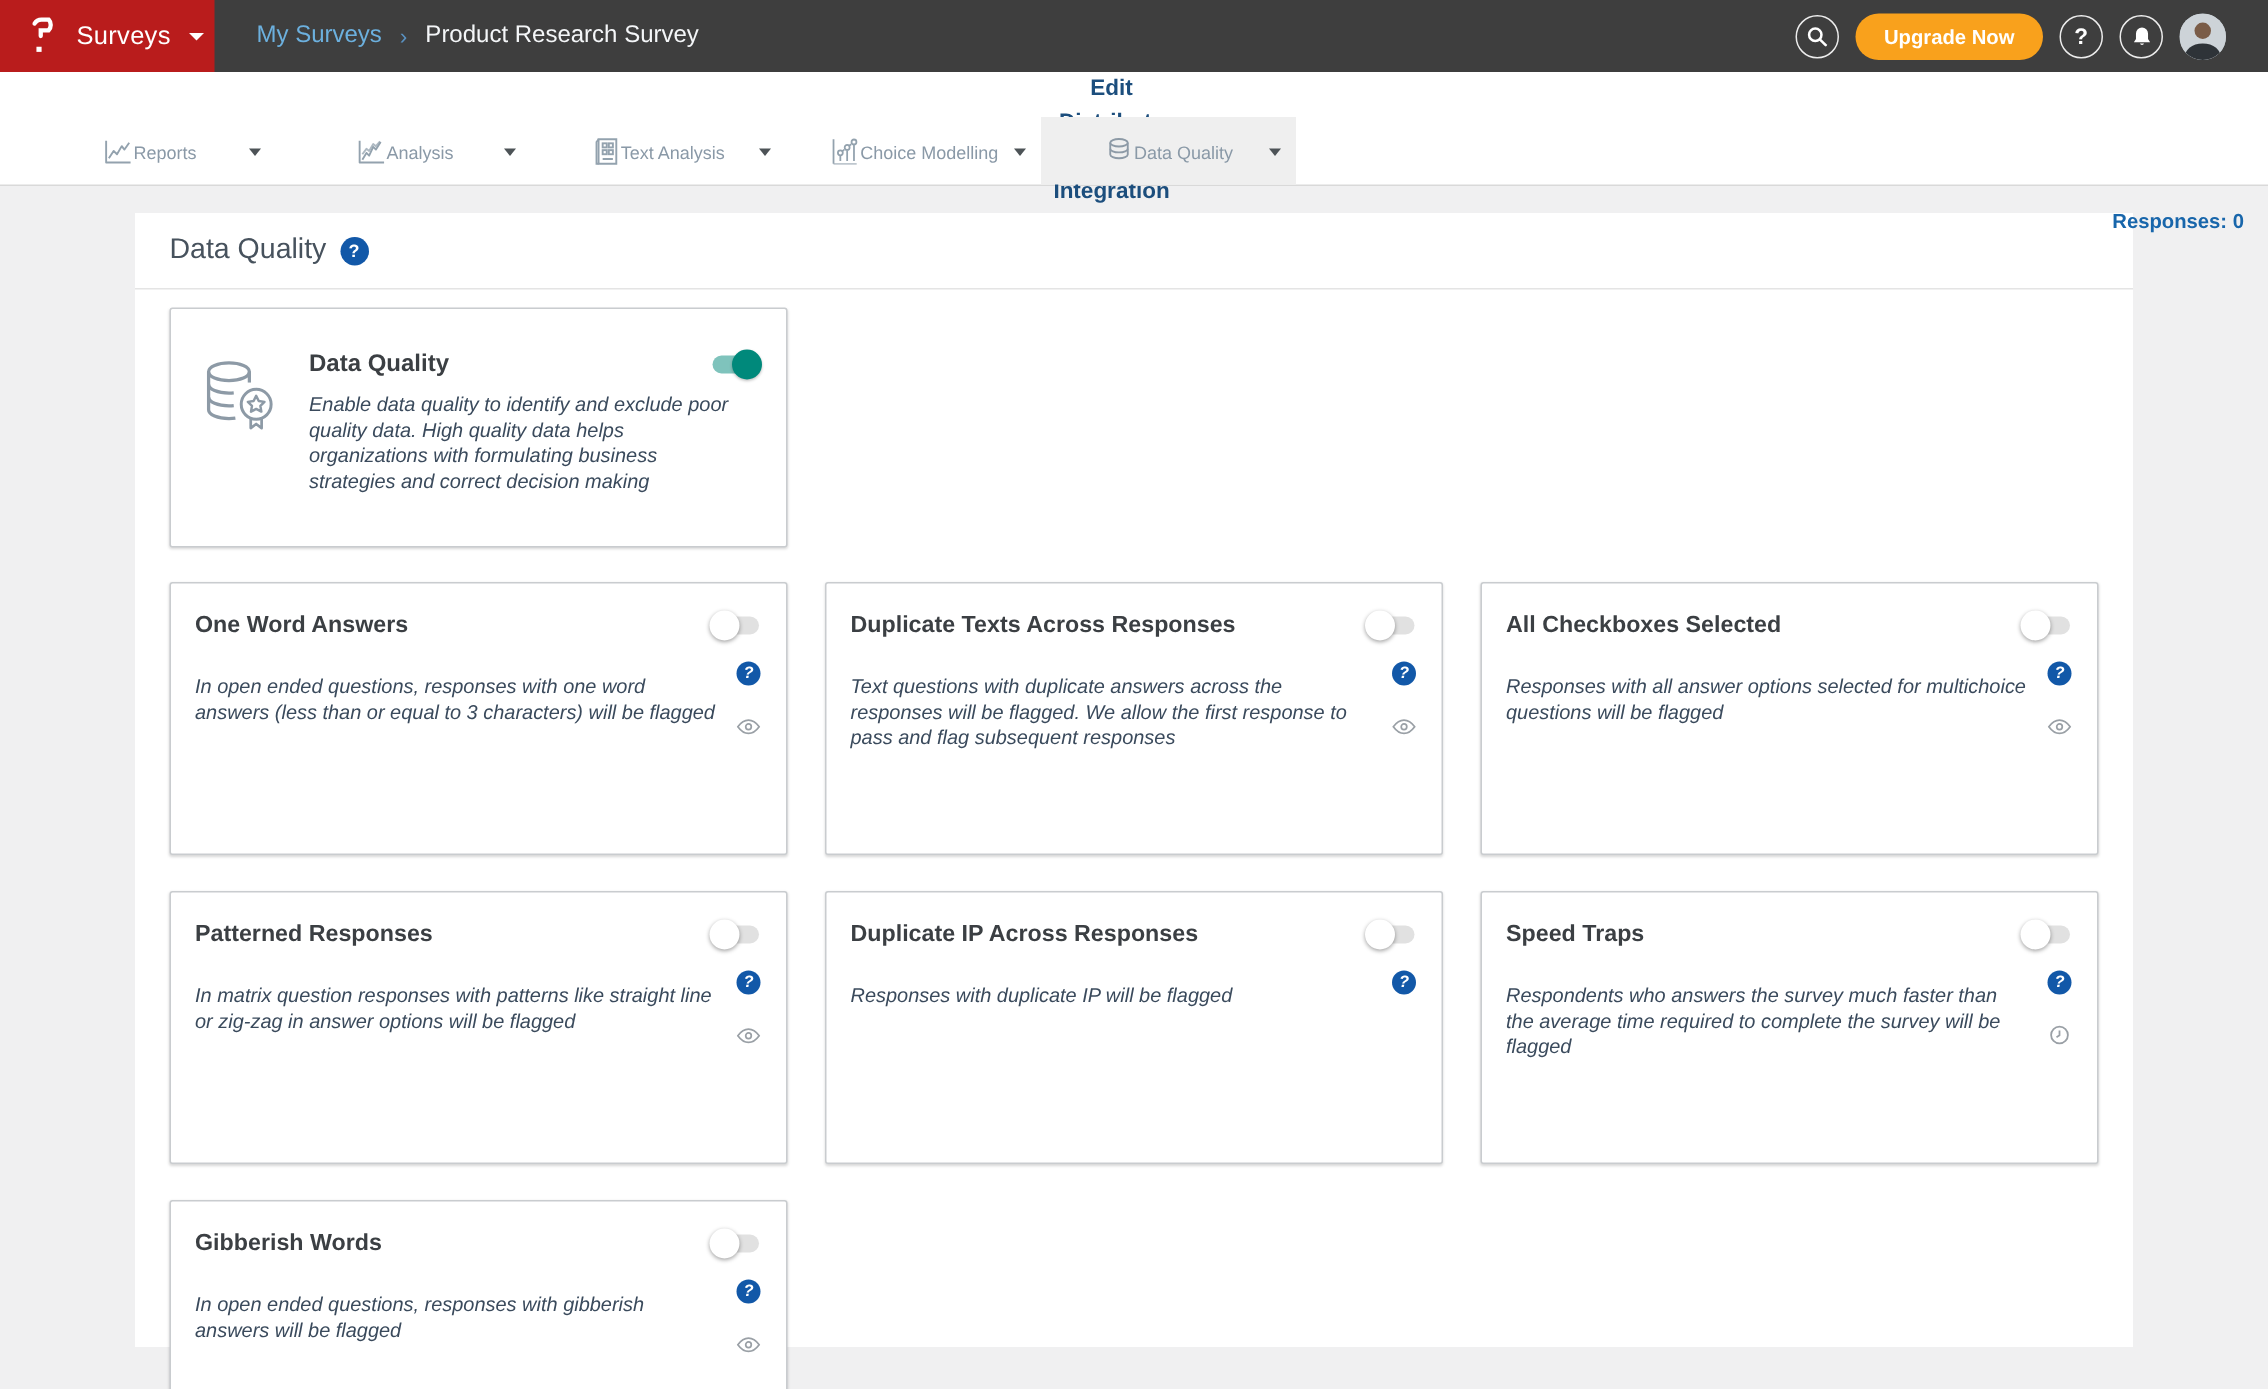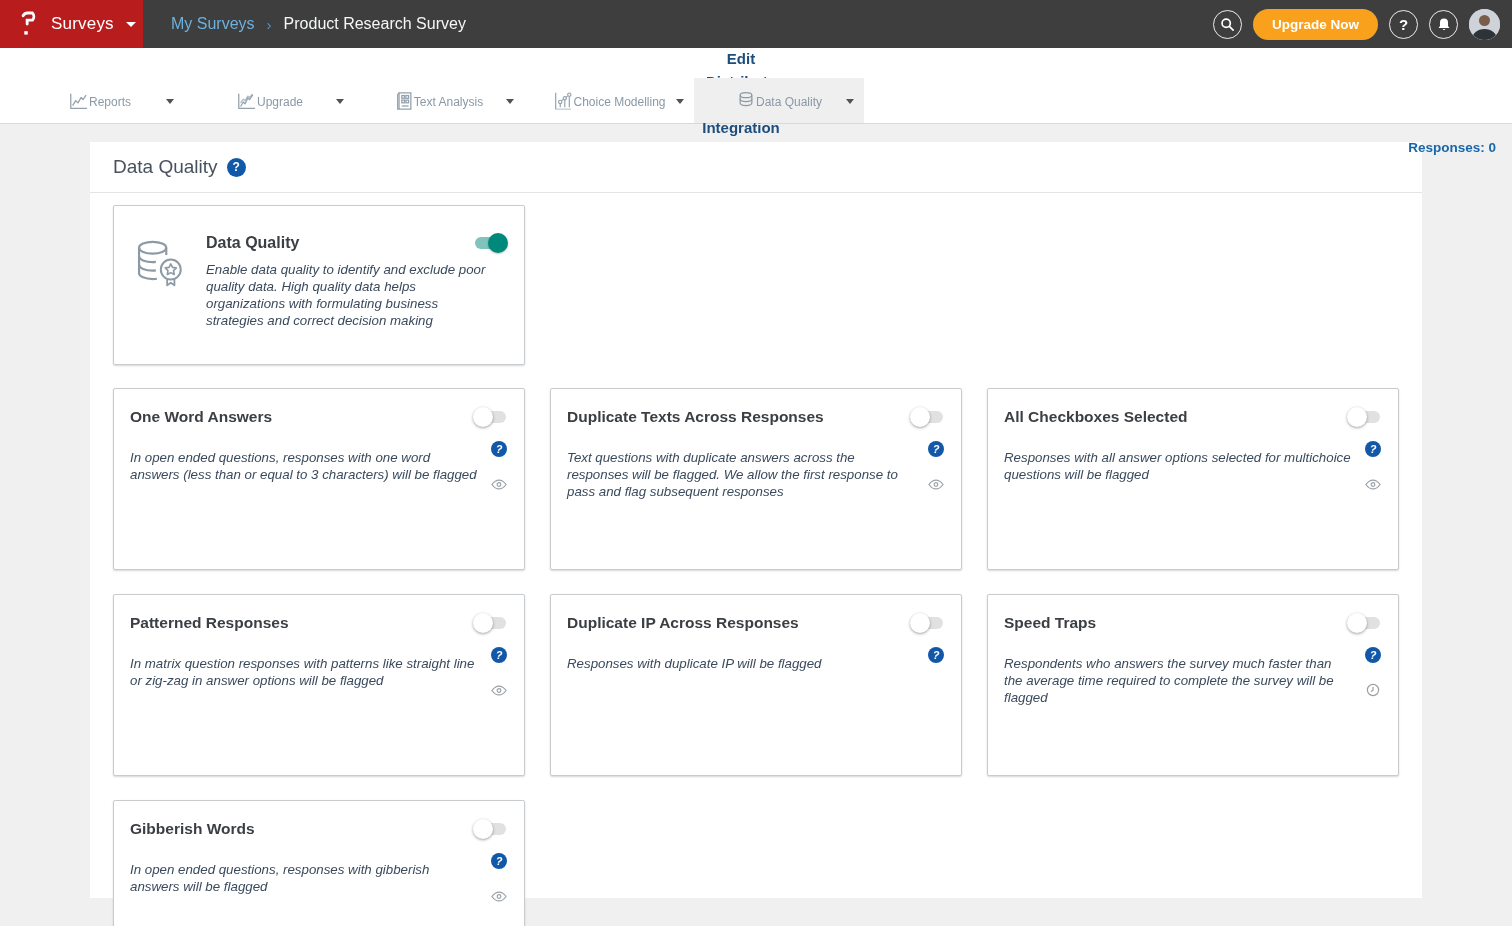--- a/index.html
+++ b/index.html
@@ -7,21 +7,21 @@
 
   
   .topbar { height:48px; background:#3e3e3e; display:flex; align-items:center; }
   .brand { width:143px; height:48px; background:#b91c1c; display:flex; align-items:center; padding-left:20px; gap:10px; cursor:pointer; flex-shrink:0; }
   .brand-label { color:#fff; font-size:17px; letter-spacing:.2px; }
   .caret-down-w { width:0; height:0; border-left:5px solid transparent; border-right:5px solid transparent; border-top:5px solid #fff; margin-left:2px; }
   .breadcrumb { display:flex; align-items:center; margin-left:28px; gap:12px; font-size:16px; }
   .crumb-parent { color:#6cb0de; cursor:pointer; text-decoration:none; }
   .crumb-sep { color:#5a92c2; font-size:15px; }
   .crumb-current { color:#f4f6f8; }
-  .top-actions { margin-left:auto; display:flex; align-items:center; gap:11px; padding-right:12px; }
+  .top-actions { margin-left:auto; display:flex; align-items:center; gap:11px; padding-right:28px; }
   .circle-btn { width:29px; height:29px; border-radius:50%; border:1.6px solid rgba(255,255,255,.9); background:transparent; display:flex; align-items:center; justify-content:center; color:#fff; cursor:pointer; }
   .circle-btn .q { font-size:15px; font-weight:bold; color:#fff; font-family:"Liberation Sans",sans-serif; }
   .upgrade-btn { height:31px; border:none; border-radius:16px; background:#f9a11c; color:#fff; font-weight:bold; font-size:13.5px; padding:0 19px; cursor:pointer; font-family:"Liberation Sans",sans-serif; }
   .avatar { width:31px; height:31px; border-radius:50%; overflow:hidden; background:#b9c3c9; position:relative; cursor:pointer; flex-shrink:0; }
 
   
   .subnav { height:30px; background:#fff; display:flex; align-items:center; padding:0 16px;flex-direction:column; }
   .subnav-item { font-size:15px; font-weight:bold; color:#1c4e7d; margin-right:30px; cursor:pointer; padding:2px 1px; border-bottom:2px solid transparent; }
   .subnav-item.active { border-bottom:2px solid #55a7e2; }
   .responses { margin-left:auto; font-size:13.5px; font-weight:bold; color:#1866ab; }
@@ -142,21 +142,21 @@
   </div>
 
   <div class="tab-group">
     <span class="tab-icon">
       <svg width="22" height="19" viewBox="0 0 24 21" fill="none" stroke="#93a2ae" stroke-width="1.4" stroke-linejoin="round">
         <path d="M4 2v16h18"></path>
         <path d="M6 16l3-5 2 2 3-6.5 2 2 3.5-5.5"></path>
         <path d="M6 12l3-4 2 1.5 3-5 2 1.5 3-3.5" opacity=".75"></path>
       </svg>
     </span>
-    <span class="tab-label">Upgrade</span>
+    <span class="tab-label">Analysis</span>
     <span class="tab-caret"></span>
   </div>
 
   <div class="tab-group">
     <span class="tab-icon">
       <svg width="19" height="20" viewBox="0 0 20 22" fill="none" stroke="#93a2ae" stroke-width="1.4">
         <path d="M4 2h13v18H4z"></path>
         <path d="M4 2 2.5 4v16h1.5"></path>
         <rect x="7" y="5" width="3" height="3"></rect>
         <rect x="11.5" y="5" width="3" height="3"></rect>

